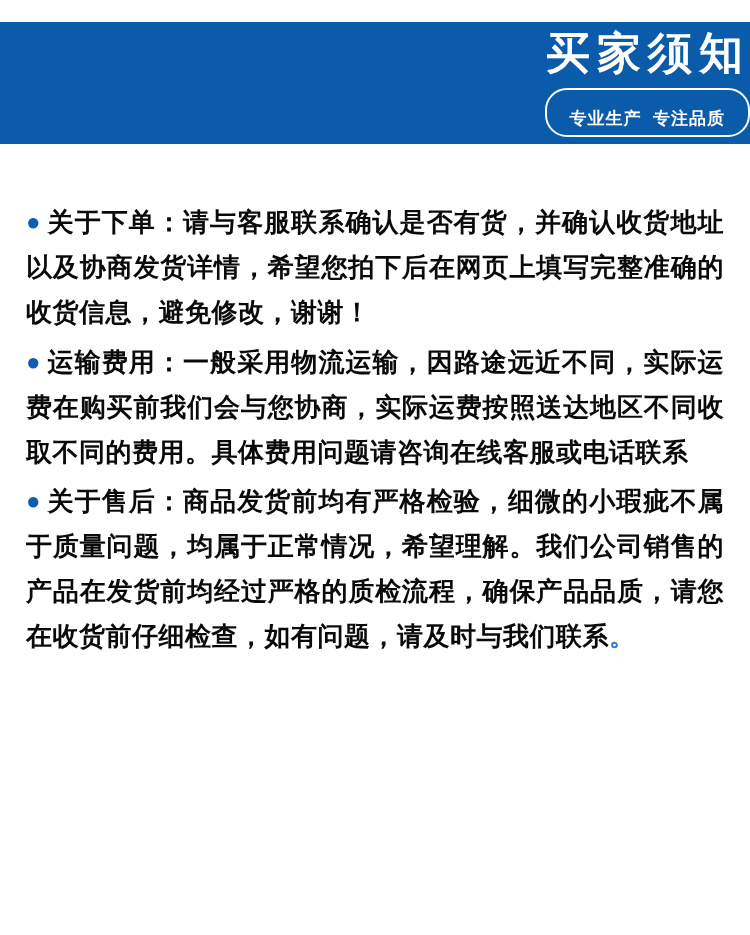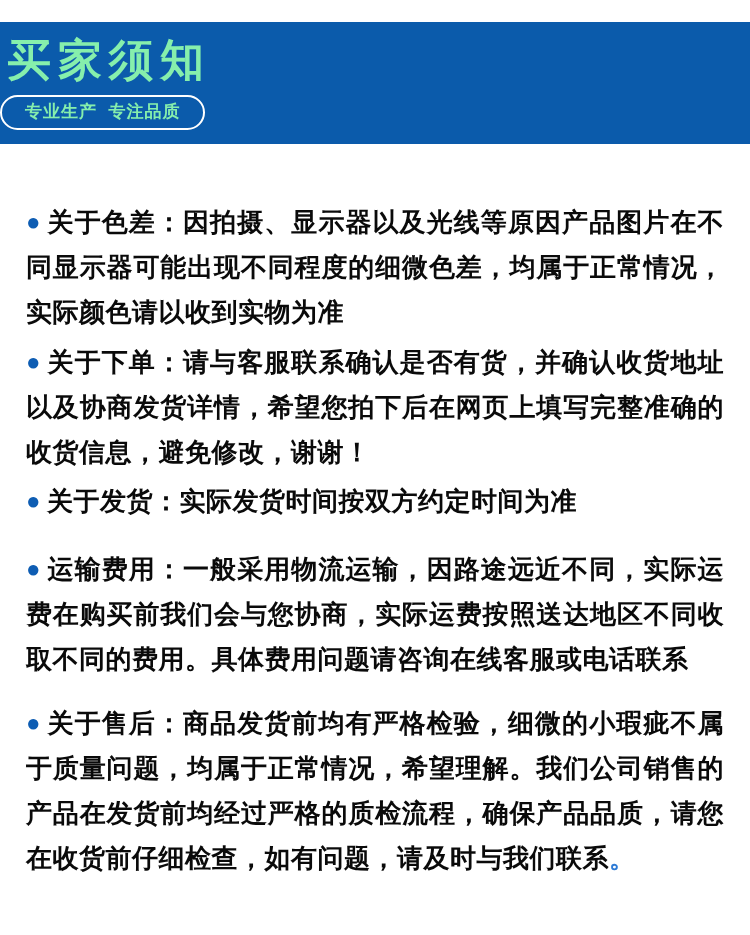--- a/index.html
+++ b/index.html
@@ -13,41 +13,41 @@
   body{
     width:750px;height:935px;
     font-family:"Liberation Sans","DejaVu Sans",sans-serif;
     overflow:hidden;
     position:relative;
   }
   .top-strip{height:22px;background:#ffffff;}
   .banner{
     height:122px;
     background:var(--brand-blue);
-    color:#86efac;
+    color:#ffffff;
     display:flex;
     flex-direction:column;
-    align-items:flex-start;
+    align-items:flex-end;
     justify-content:center;
     text-align:center;
   }
   .banner-title{
     font-size:44px;
     font-weight:700;
     letter-spacing:7px;
     line-height:1.1;
     text-indent:7px; 
     white-space:nowrap;
   }
   .banner-pill{
     margin-top:11px;
     display:inline-block;
     border:2px solid #ffffff;
     border-radius:22px;
-    padding:5px 23px 6px 23px;
+    padding:19px 23px 6px 23px;
     font-size:17px;
     font-weight:700;
     letter-spacing:1px;
     white-space:pre;
     line-height:1.2;
   }
   .content{
     padding:56px 26px 0 26px;
   }
   .notice{
@@ -78,23 +78,21 @@
 
 <div class="top-strip"></div>
 
 <header class="banner">
   <div class="banner-title">买家须知</div>
   <div class="banner-pill">专业生产  专注品质</div>
 </header>
 
 <main class="content">
 
-  <p class="notice"><span class="bullet">●</span><span>关于色差：因拍摄、显示器以及光线等原因产品图片在不同显示器可能出现不同程度的细微色差，均属于正常情况，实际颜色请以收到实物为准</span><span class="suffix"></span></p>
 
   <p class="notice"><span class="bullet">●</span><span>关于下单：请与客服联系确认是否有货，并确认收货地址以及协商发货详情，希望您拍下后在网页上填写完整准确的收货信息，避免修改，谢谢！</span><span class="suffix"></span></p>
 
-  <p class="notice"><span class="bullet">●</span><span>关于发货：实际发货时间按双方约定时间为准</span><span class="suffix"></span></p>
 
   <p class="notice"><span class="bullet">●</span><span>运输费用：一般采用物流运输，因路途远近不同，实际运费在购买前我们会与您协商，实际运费按照送达地区不同收取不同的费用。具体费用问题请咨询在线客服或电话联系</span><span class="suffix"></span></p>
 
   <p class="notice"><span class="bullet">●</span><span>关于售后：商品发货前均有严格检验，细微的小瑕疵不属于质量问题，均属于正常情况，希望理解。我们公司销售的产品在发货前均经过严格的质检流程，确保产品品质，请您在收货前仔细检查，如有问题，请及时与我们联系</span><span class="suffix">。</span></p>
 
 </main>
 
 </body></html>

